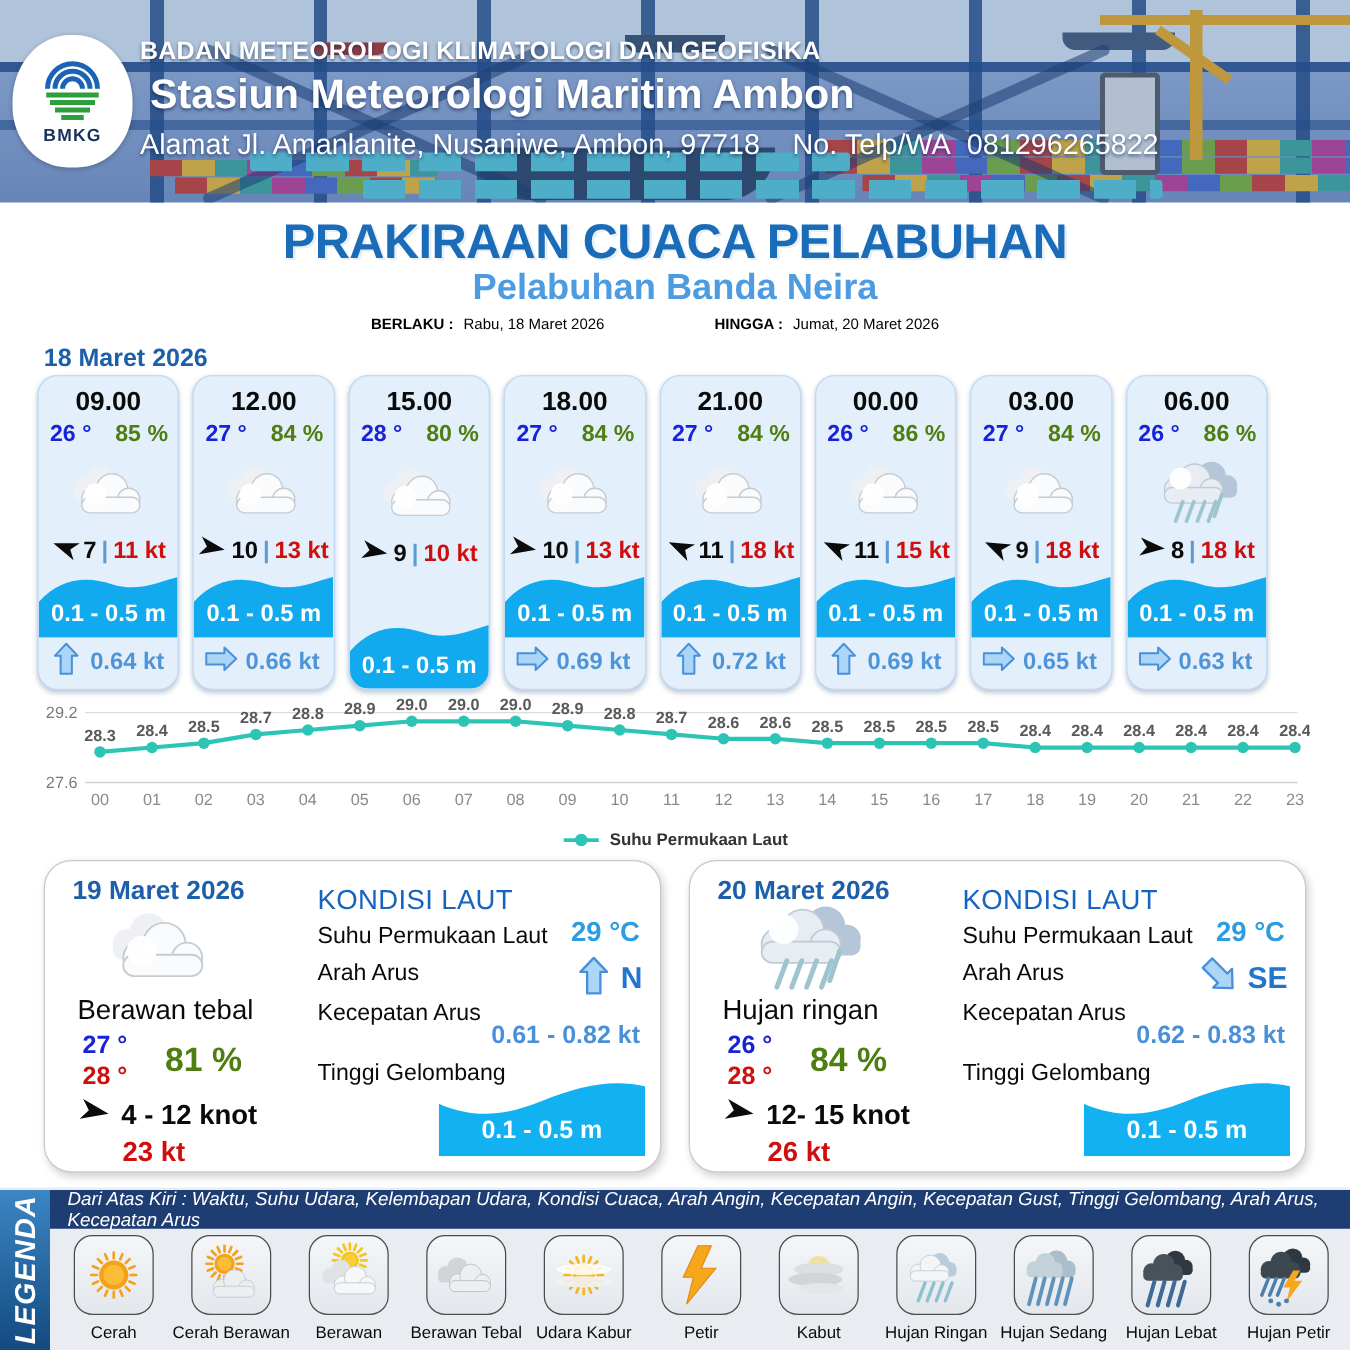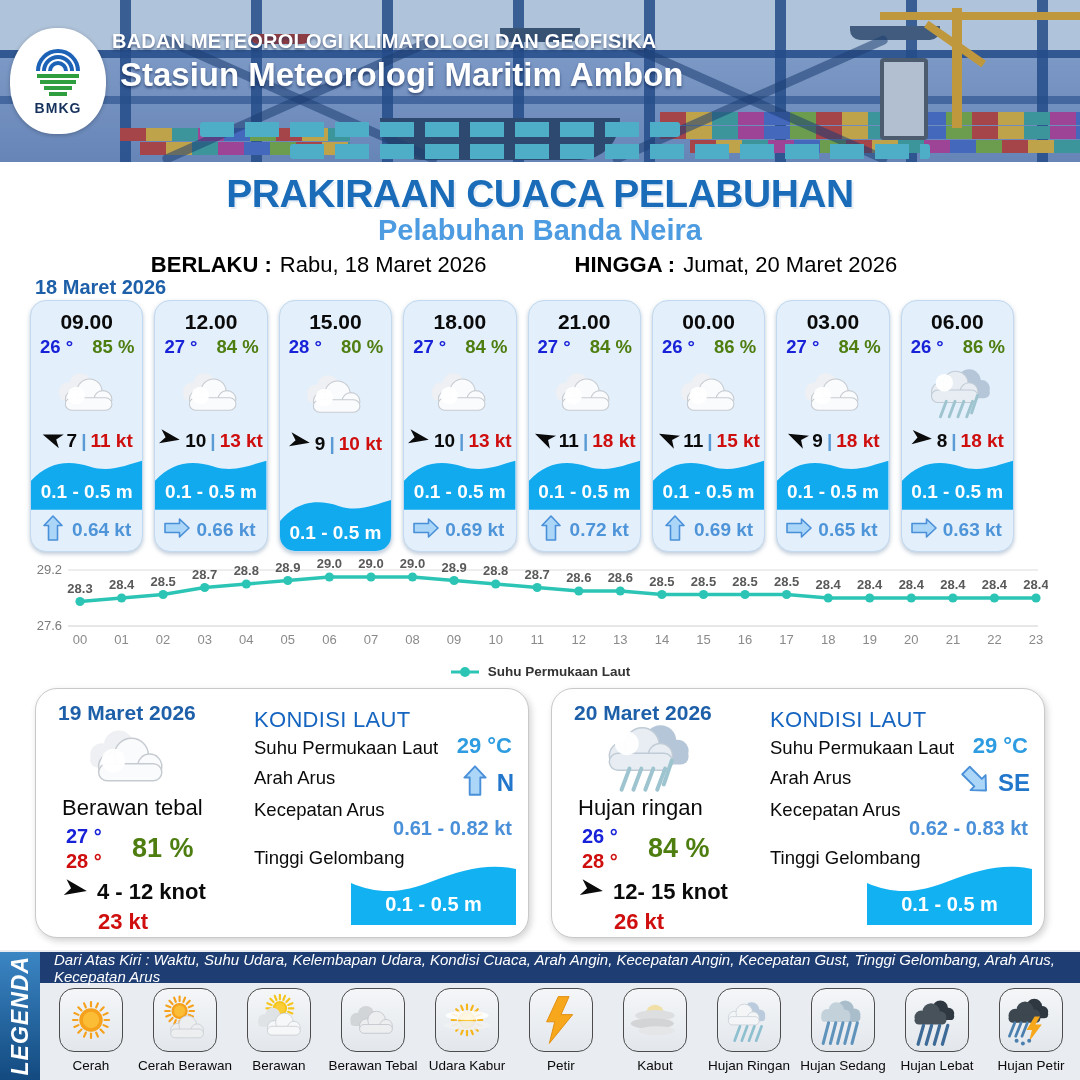--- a/index.html
+++ b/index.html
@@ -29,21 +29,21 @@
   .hdr-text{position:absolute;left:112px;top:30px;color:#fff;text-shadow:0 2px 3px rgba(18,40,84,.65);}
   .agency{font-size:20px;font-weight:700;letter-spacing:.2px;}
   .station{font-size:33px;font-weight:700;margin-top:3px;margin-left:8px;}
   .addr{font-size:23px;margin-top:8px;}
   .addr .gap{display:inline-block;width:26px;}
 
   
   .title{position:absolute;left:0;top:172px;width:1080px;text-align:center;font-size:39px;font-weight:800;
     color:#1b6cb8;letter-spacing:-.5px;text-shadow:2px 2px 0 #e8eef5;}
   .subtitle{position:absolute;left:0;top:214px;width:1080px;text-align:center;font-size:29px;font-weight:700;color:#4d9be0;}
-  .validity{position:absolute;left:0;top:252px;width:1048px;text-align:center;font-size:22px;color:#000;}
+  .validity{position:absolute;left:0;top:252px;width:1048px;text-align:center;font-size:12px;color:#000;}
   .vlab{font-weight:700;}
   .vval{margin-left:8px;}
   .vgap{display:inline-block;width:88px;}
   .fdate{position:absolute;left:35px;top:276px;font-size:20px;font-weight:700;color:#1d5fa8;}
 
   
   .hourly{position:absolute;left:30px;top:300px;width:984px;height:252px;display:flex;gap:11px;}
   .hc{flex:1;border-radius:16px;background:#e3effb;border:1px solid #c2d9ef;box-shadow:0 2px 4px rgba(90,120,155,.4);
     display:flex;flex-direction:column;overflow:hidden;}
   .hc-time{text-align:center;font-size:21px;font-weight:700;color:#0a0a0a;margin-top:9px;}
@@ -139,20 +139,23 @@
         <rect x="8" y="27" width="42" height="4" fill="#2e9e3f"></rect>
         <rect x="11" y="33" width="36" height="4" fill="#2e9e3f"></rect>
         <rect x="15" y="39" width="28" height="4" fill="#2e9e3f"></rect>
         <rect x="20" y="45" width="18" height="4" fill="#2e9e3f"></rect>
       </svg>
       <div class="logo-txt">BMKG</div>
     </div>
     <div class="hdr-text">
       <div class="agency">BADAN METEOROLOGI KLIMATOLOGI DAN GEOFISIKA</div>
       <div class="station">Stasiun Meteorologi Maritim Ambon</div>
+      <div class="addr">
+        <span>Alamat Jl. Amanlanite, Nusaniwe, Ambon, 97718</span><span class="gap"></span><span>No. Telp/WA</span>&nbsp;&nbsp;<span>081296265822</span>
+      </div>
     </div>
   </header>
 
   <div class="title">PRAKIRAAN CUACA PELABUHAN</div>
   <div class="subtitle">Pelabuhan Banda Neira</div>
   <div class="validity">
     <span class="vlab">BERLAKU :</span><span class="vval">Rabu, 18 Maret 2026</span><span class="vgap"></span><span class="vlab">HINGGA :</span><span class="vval">Jumat, 20 Maret 2026</span>
   </div>
 
   <div class="fdate">18 Maret 2026</div>

